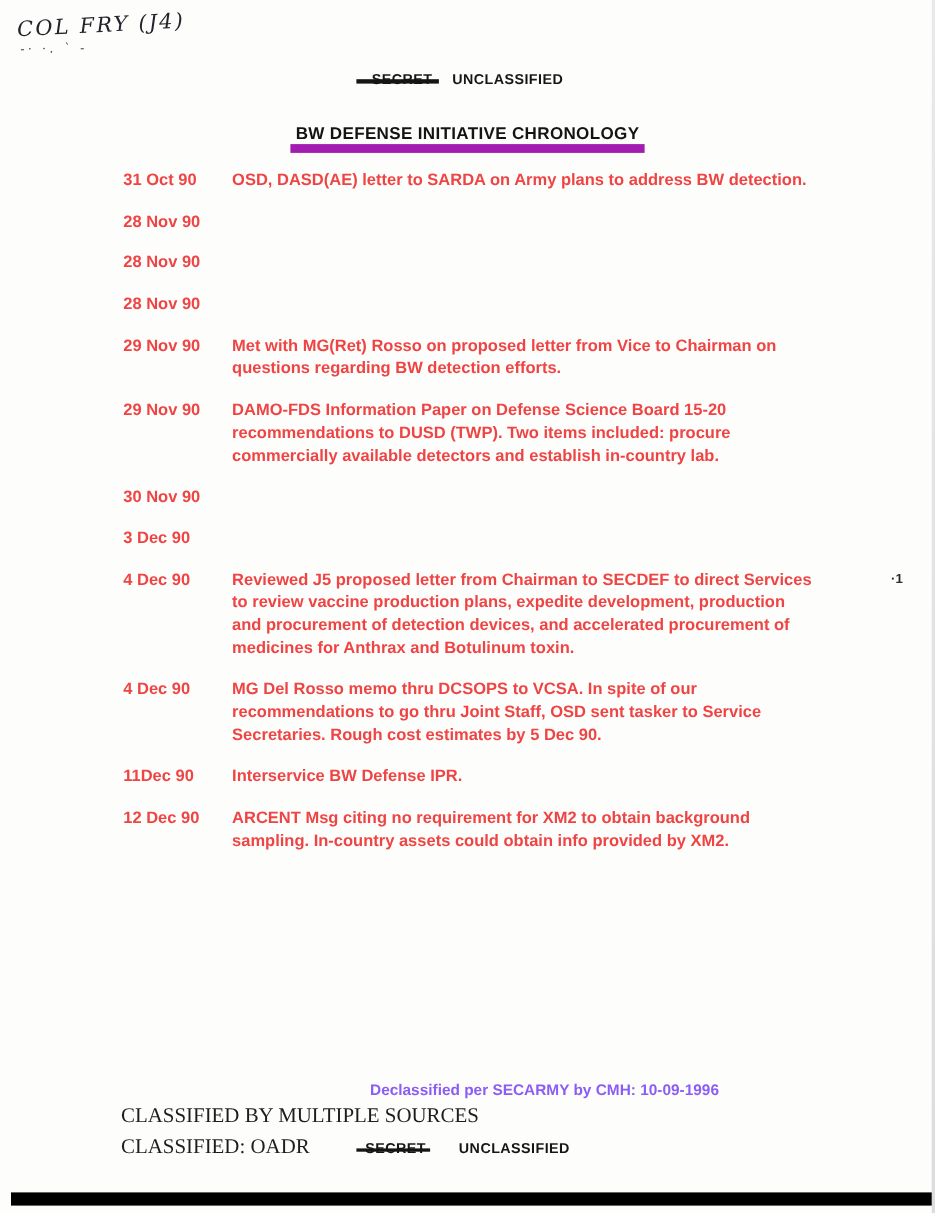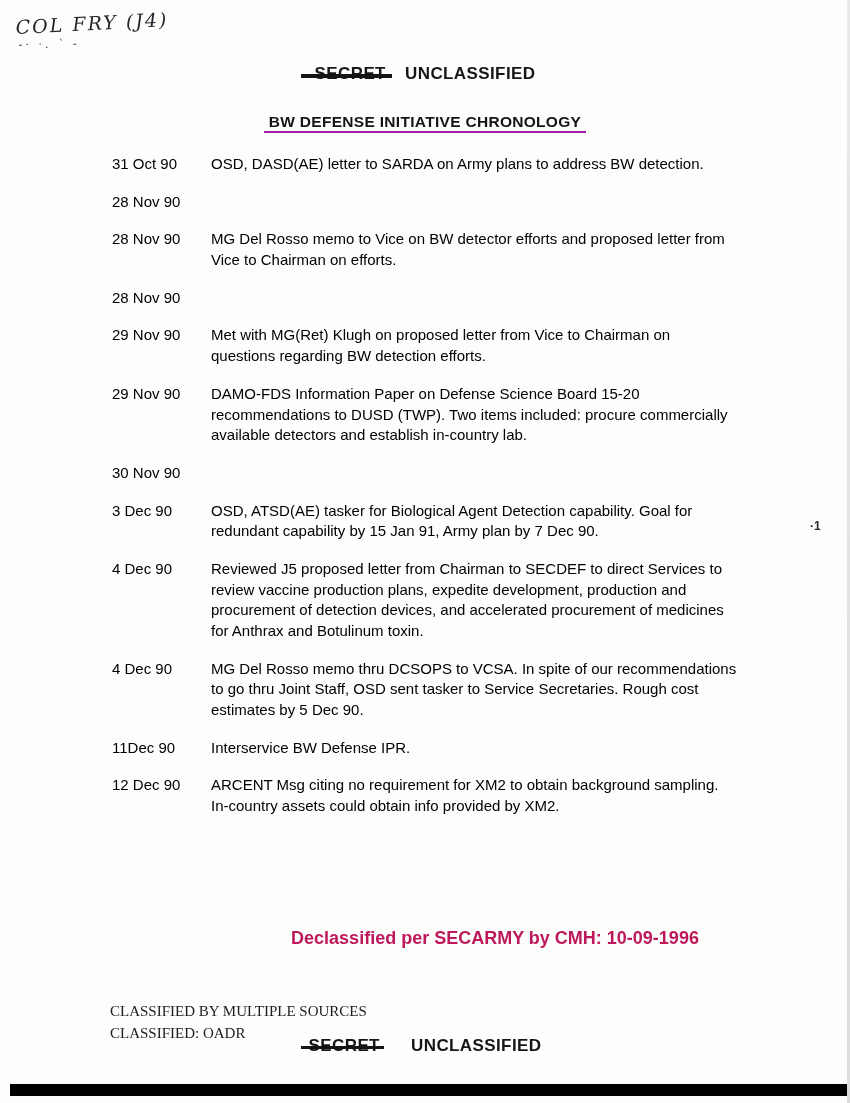--- a/index.html
+++ b/index.html
@@ -39,21 +39,21 @@
     transform: rotate(2deg);
   }
 
   
   .class-banner {
     position: absolute;
     left: 0;
     width: 100%;
     text-align: center;
     font-weight: bold;
-    font-size: 17px;
+    font-size: 13px;
     letter-spacing: 0.4px;
     color: #161616;
   }
   .class-banner.top { top: 64px; }
   .class-banner.bottom { top: 1036px; }
   .struck {
     position: relative;
     display: inline-block;
     margin-right: 14px;
   }
@@ -75,66 +75,67 @@
     top: 113px;
     left: 0;
     width: 100%;
     text-align: center;
     font-size: 15.5px;
     font-weight: bold;
     letter-spacing: 0.3px;
     color: #141414;
   }
   .doc-title .underlined {
-    border-bottom: 2px solid #a21caf;
+    border-bottom: 8px solid #a21caf;
     padding: 0 5px 1px 5px;
   }
 
   
   .entries {
     position: absolute;
     top: 154px;
     left: 112px;
     width: 630px;
   }
   .entry {
     display: flex;
     margin-bottom: 17px;
     font-size: 15px;
     line-height: 1.38;
-    color: #000000;
+    color: #ef4444;
+    font-weight: bold;
   }
   .entry .date {
     width: 99px;
     flex-shrink: 0;
     white-space: nowrap;
   }
   .entry .text {
     width: 527px;
   }
 
   
   .declass-note {
     position: absolute;
-    top: 928px;
+    top: 982px;
     left: 150px;
     right: 10px;
     text-align: center;
-    font-size: 18px;
-    font-weight: bold;
-    color: #be185d;
+    font-size: 14px;
+    font-weight: bold;
+    color: #8b5cf6;
   }
 
   
   .classified-by {
     position: absolute;
     top: 1001px;
     left: 110px;
     font-family: "Liberation Serif", serif;
-    font-size: 15px;
+    font-size: 19px;
     line-height: 1.45;
     color: #1d1d1d;
   }
 
   
   .scan-mark-right {
     position: absolute;
     top: 519px;
     left: 810px;
     font-size: 12px;
@@ -180,39 +181,37 @@
   <div class="entries">
     <div class="entry">
       <div class="date">31 Oct 90</div>
       <div class="text">OSD, DASD(AE) letter to SARDA on Army plans to address BW detection.</div>
     </div>
     <div class="entry">
       <div class="date">28 Nov 90</div>
     </div>
     <div class="entry">
       <div class="date">28 Nov 90</div>
-      <div class="text">MG Del Rosso memo to Vice on BW detector efforts and proposed letter from Vice to Chairman on efforts.</div>
     </div>
     <div class="entry">
       <div class="date">28 Nov 90</div>
     </div>
     <div class="entry">
       <div class="date">29 Nov 90</div>
-      <div class="text">Met with MG(Ret) Klugh on proposed letter from Vice to Chairman on questions regarding BW detection efforts.</div>
+      <div class="text">Met with MG(Ret) Rosso on proposed letter from Vice to Chairman on questions regarding BW detection efforts.</div>
     </div>
     <div class="entry">
       <div class="date">29 Nov 90</div>
       <div class="text">DAMO-FDS Information Paper on Defense Science Board 15-20 recommendations to DUSD (TWP).   Two items included: procure commercially available detectors and establish in-country lab.</div>
     </div>
     <div class="entry">
       <div class="date">30 Nov 90</div>
     </div>
     <div class="entry">
       <div class="date">3 Dec 90</div>
-      <div class="text">OSD, ATSD(AE) tasker for Biological Agent Detection capability. Goal for redundant capability by 15 Jan 91,  Army plan by 7 Dec 90.</div>
     </div>
     <div class="entry">
       <div class="date">4 Dec 90</div>
       <div class="text">Reviewed J5 proposed letter from Chairman to SECDEF to direct Services to review vaccine production plans, expedite development, production and procurement of detection devices, and accelerated procurement of medicines for Anthrax and Botulinum toxin.</div>
     </div>
     <div class="entry">
       <div class="date">4 Dec 90</div>
       <div class="text">MG Del Rosso memo thru DCSOPS to VCSA.  In spite of our recommendations to go thru Joint Staff, OSD sent tasker to Service Secretaries.  Rough cost estimates by 5 Dec 90.</div>
     </div>
     <div class="entry">

